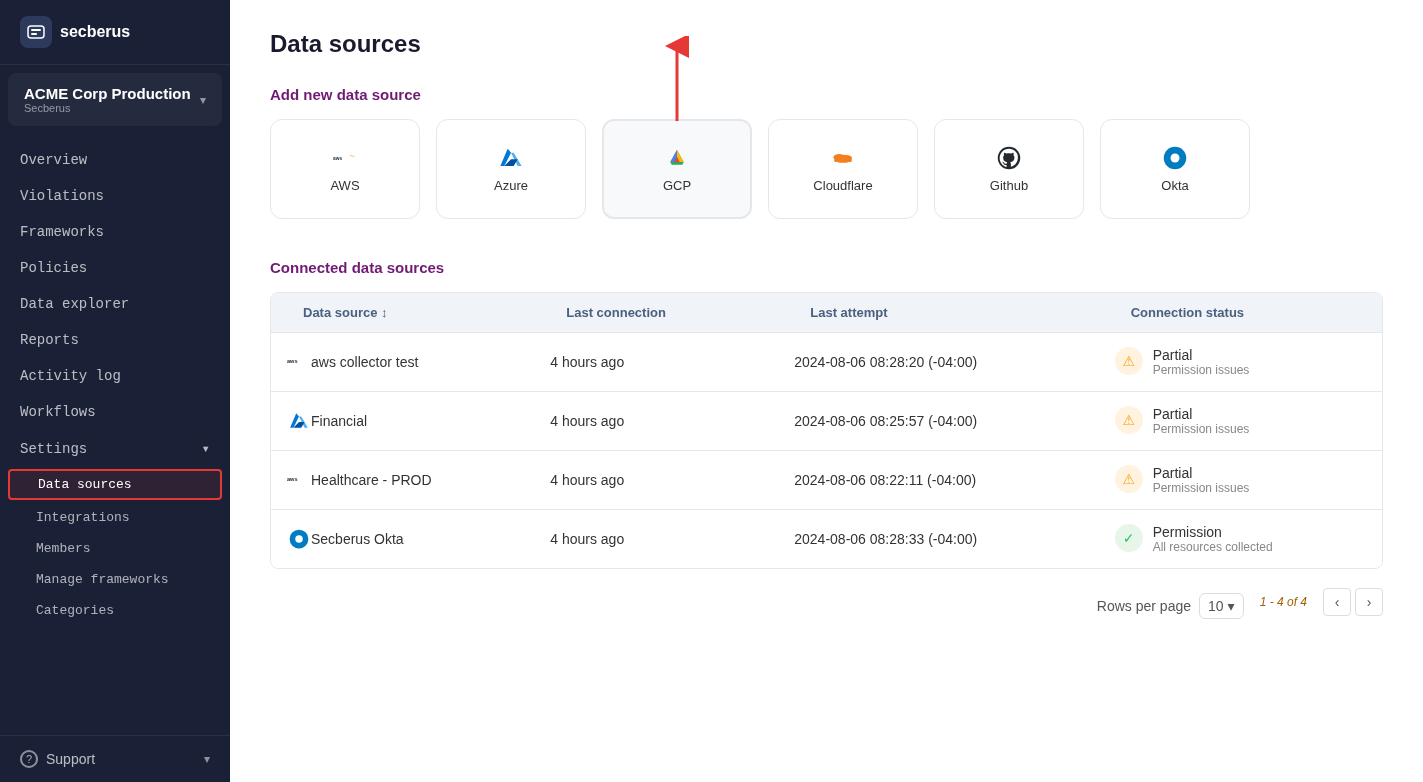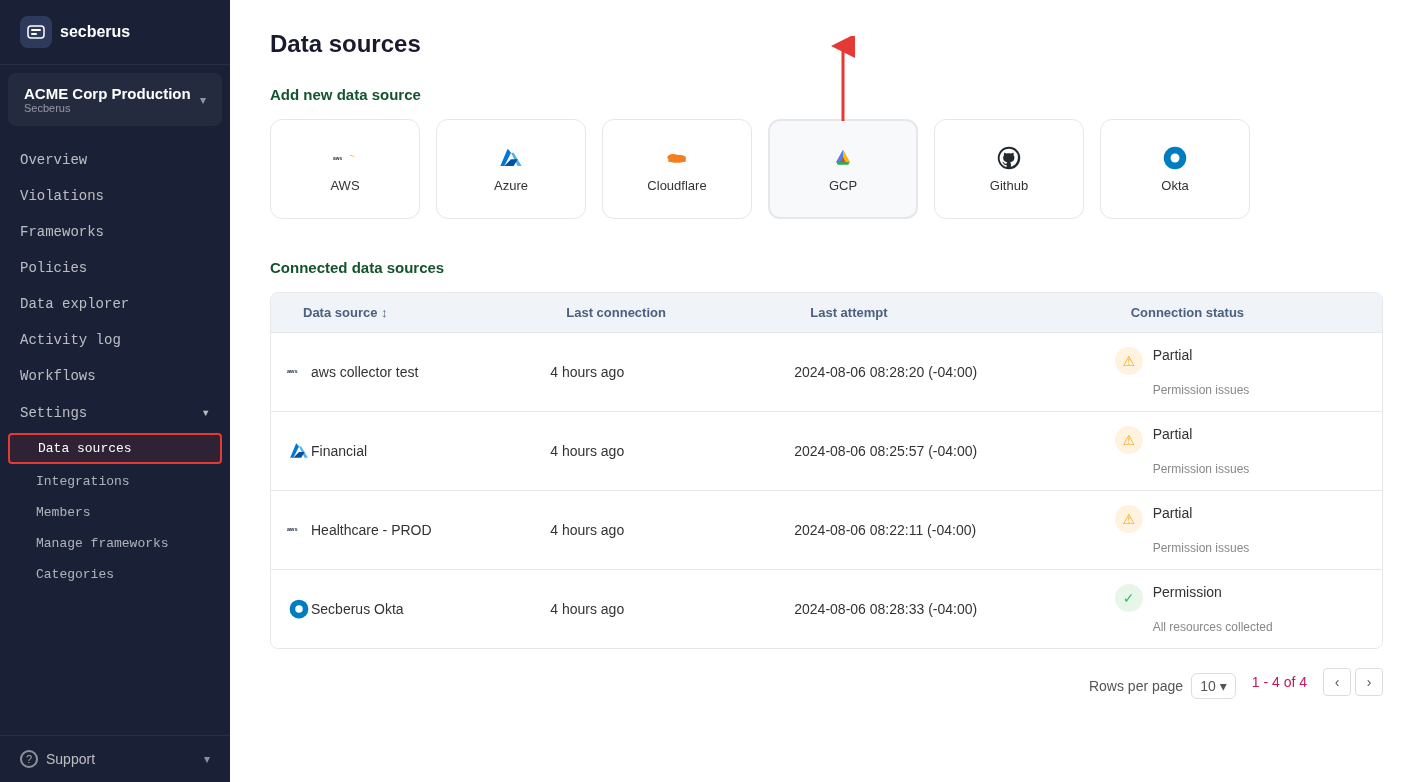--- a/index.html
+++ b/index.html
@@ -96,21 +96,21 @@
     .page-title {
       font-size: 24px;
       font-weight: 600;
       color: #1a1a2e;
       margin-bottom: 28px;
     }
 
     .section-title {
       font-size: 15px;
       font-weight: 600;
-      color: #14532d;
+      color: #701a75;
       margin-bottom: 16px;
     }
 
     
     .source-cards {
       display: flex;
       gap: 16px;
       margin-bottom: 40px;
       flex-wrap: wrap;
     }
@@ -183,21 +183,21 @@
     }
     .status-icon-success {
       width: 28px; height: 28px;
       background: #e8f5e9;
       border-radius: 50%;
       display: flex; align-items: center; justify-content: center;
       font-size: 14px;
       color: #22c55e;
       flex-shrink: 0;
     }
-    .status-text { display: flex; flex-direction: column; gap: 20px; }
+    .status-text { display: flex; flex-direction: column; gap: 0; }
     .status-main { font-weight: 500; color: #333; font-size: 14px; }
     .status-sub { font-size: 12px; color: #888; }
 
     
     .pagination {
       display: flex;
       align-items: center;
       justify-content: flex-end;
       gap: 16px;
       margin-top: 16px;
@@ -207,21 +207,21 @@
     .rows-per-page { display: flex; align-items: center; gap: 8px; margin-top: 8px; }
     .page-select {
       border: 1px solid #ddd;
       border-radius: 6px;
       padding: 4px 8px;
       font-size: 14px;
       background: #fff;
       cursor: pointer;
       display: flex; align-items: flex-start; gap: 4px;
     }
-    .page-range { color: #be185d; font-size: 14px; }
+    .page-range { color: #a16207; font-size: 12px; font-style: italic; }
     .page-nav { display: flex; align-items: center; gap: 4px; }
     .page-btn {
       width: 28px; height: 28px;
       border: 1px solid #ddd;
       border-radius: 4px;
       background: #fff;
       display: flex; align-items: center; justify-content: center;
       cursor: pointer;
       font-size: 14px;
       color: #555;
@@ -260,20 +260,23 @@
     <li class="nav-item">
       <span>Frameworks</span>
     </li>
     <li class="nav-item">
       <span>Policies</span>
     </li>
     <li class="nav-item">
       <span>Data explorer</span>
     </li>
     <li class="nav-item">
+      <span>Reports</span>
+    </li>
+    <li class="nav-item">
       <span>Activity log</span>
     </li>
     <li class="nav-item">
       <span>Workflows</span>
     </li>
 
     <li>
       <div class="nav-section">
         <div class="nav-section-label">
           <span>Settings</span>
@@ -330,51 +333,51 @@
         <div class="ds-icon">
           <svg width="36" height="36" viewBox="0 0 36 36">
             <polygon points="13,4 2,30 8,30 18,10" fill="#0078d4"></polygon>
             <polygon points="18,10 28,30 34,30 22,10" fill="#50b0f0"></polygon>
             <polygon points="8,30 22,30 28,20 18,20" fill="#0050a0"></polygon>
           </svg>
         </div>
         <span class="source-card-label">Azure</span>
       </div>
 
+      <div class="source-card highlighted" style="position:relative;">
+        <div class="ds-icon">
+          <svg width="36" height="36" viewBox="0 0 36 36">
+            <path d="M18 6 L28 24 L8 24 Z" fill="#ea4335"></path>
+            <path d="M18 6 L28 24 L22 24 L18 16 Z" fill="#fbbc04"></path>
+            <path d="M18 6 L8 24 L14 24 L18 16 Z" fill="#4285f4"></path>
+            <path d="M8 24 L28 24 L26 28 L10 28 Z" fill="#34a853"></path>
+          </svg>
+        </div>
+        <span class="source-card-label">GCP</span>
+
+        <svg style="position:absolute;top:-85px;left:50%;transform:translateX(-50%);pointer-events:none;" width="40" height="90" viewBox="0 0 40 90">
+          <defs>
+            <marker id="arrowhead" markerWidth="8" markerHeight="8" refX="4" refY="4" orient="auto">
+              <polygon points="0 8, 4 0, 8 8" fill="#e53935"></polygon>
+            </marker>
+          </defs>
+          <line x1="20" y1="85" x2="20" y2="10" stroke="#e53935" stroke-width="3" marker-end="url(#arrowhead)"></line>
+        </svg>
+      </div>
+
       <div class="source-card">
         <div class="ds-icon">
           <svg width="40" height="30" viewBox="0 0 60 40">
             <ellipse cx="30" cy="22" rx="22" ry="10" fill="#f38020"></ellipse>
             <ellipse cx="20" cy="18" rx="14" ry="8" fill="#f38020"></ellipse>
             <ellipse cx="40" cy="20" rx="12" ry="7" fill="#f38020"></ellipse>
             <rect x="8" y="22" width="44" height="8" fill="#f38020" rx="4"></rect>
           </svg>
         </div>
         <span class="source-card-label">Cloudflare</span>
-      </div>
-
-      <div class="source-card highlighted" style="position:relative;">
-        <div class="ds-icon">
-          <svg width="36" height="36" viewBox="0 0 36 36">
-            <path d="M18 6 L28 24 L8 24 Z" fill="#ea4335"></path>
-            <path d="M18 6 L28 24 L22 24 L18 16 Z" fill="#fbbc04"></path>
-            <path d="M18 6 L8 24 L14 24 L18 16 Z" fill="#4285f4"></path>
-            <path d="M8 24 L28 24 L26 28 L10 28 Z" fill="#34a853"></path>
-          </svg>
-        </div>
-        <span class="source-card-label">GCP</span>
-
-        <svg style="position:absolute;top:-85px;left:50%;transform:translateX(-50%);pointer-events:none;" width="40" height="90" viewBox="0 0 40 90">
-          <defs>
-            <marker id="arrowhead" markerWidth="8" markerHeight="8" refX="4" refY="4" orient="auto">
-              <polygon points="0 8, 4 0, 8 8" fill="#e53935"></polygon>
-            </marker>
-          </defs>
-          <line x1="20" y1="85" x2="20" y2="10" stroke="#e53935" stroke-width="3" marker-end="url(#arrowhead)"></line>
-        </svg>
       </div>
 
       <div class="source-card">
         <div class="ds-icon">
           <svg width="32" height="32" viewBox="0 0 32 32">
             <circle cx="16" cy="16" r="15" fill="#24292e"></circle>
             <path fill="#fff" d="M16 3.5C9.1 3.5 3.5 9.1 3.5 16c0 5.5 3.6 10.2 8.5 11.9.6.1.8-.3.8-.6v-2.1c-3.4.7-4.1-1.6-4.1-1.6-.6-1.4-1.4-1.8-1.4-1.8-1.1-.8.1-.8.1-.8 1.2.1 1.9 1.2 1.9 1.2 1.1 1.9 2.9 1.4 3.6 1 .1-.8.4-1.4.8-1.7-2.7-.3-5.5-1.4-5.5-6.1 0-1.3.5-2.4 1.2-3.3-.1-.3-.5-1.5.1-3.2 0 0 1-.3 3.3 1.2.9-.3 1.9-.4 2.9-.4s2 .1 2.9.4c2.3-1.5 3.3-1.2 3.3-1.2.6 1.7.2 2.9.1 3.2.8.9 1.2 2 1.2 3.3 0 4.7-2.8 5.8-5.5 6.1.4.4.8 1.1.8 2.2v3.3c0 .3.2.7.8.6 5-1.6 8.5-6.3 8.5-11.9C28.5 9.1 22.9 3.5 16 3.5z"></path>
           </svg>
         </div>
         <span class="source-card-label">Github</span>

